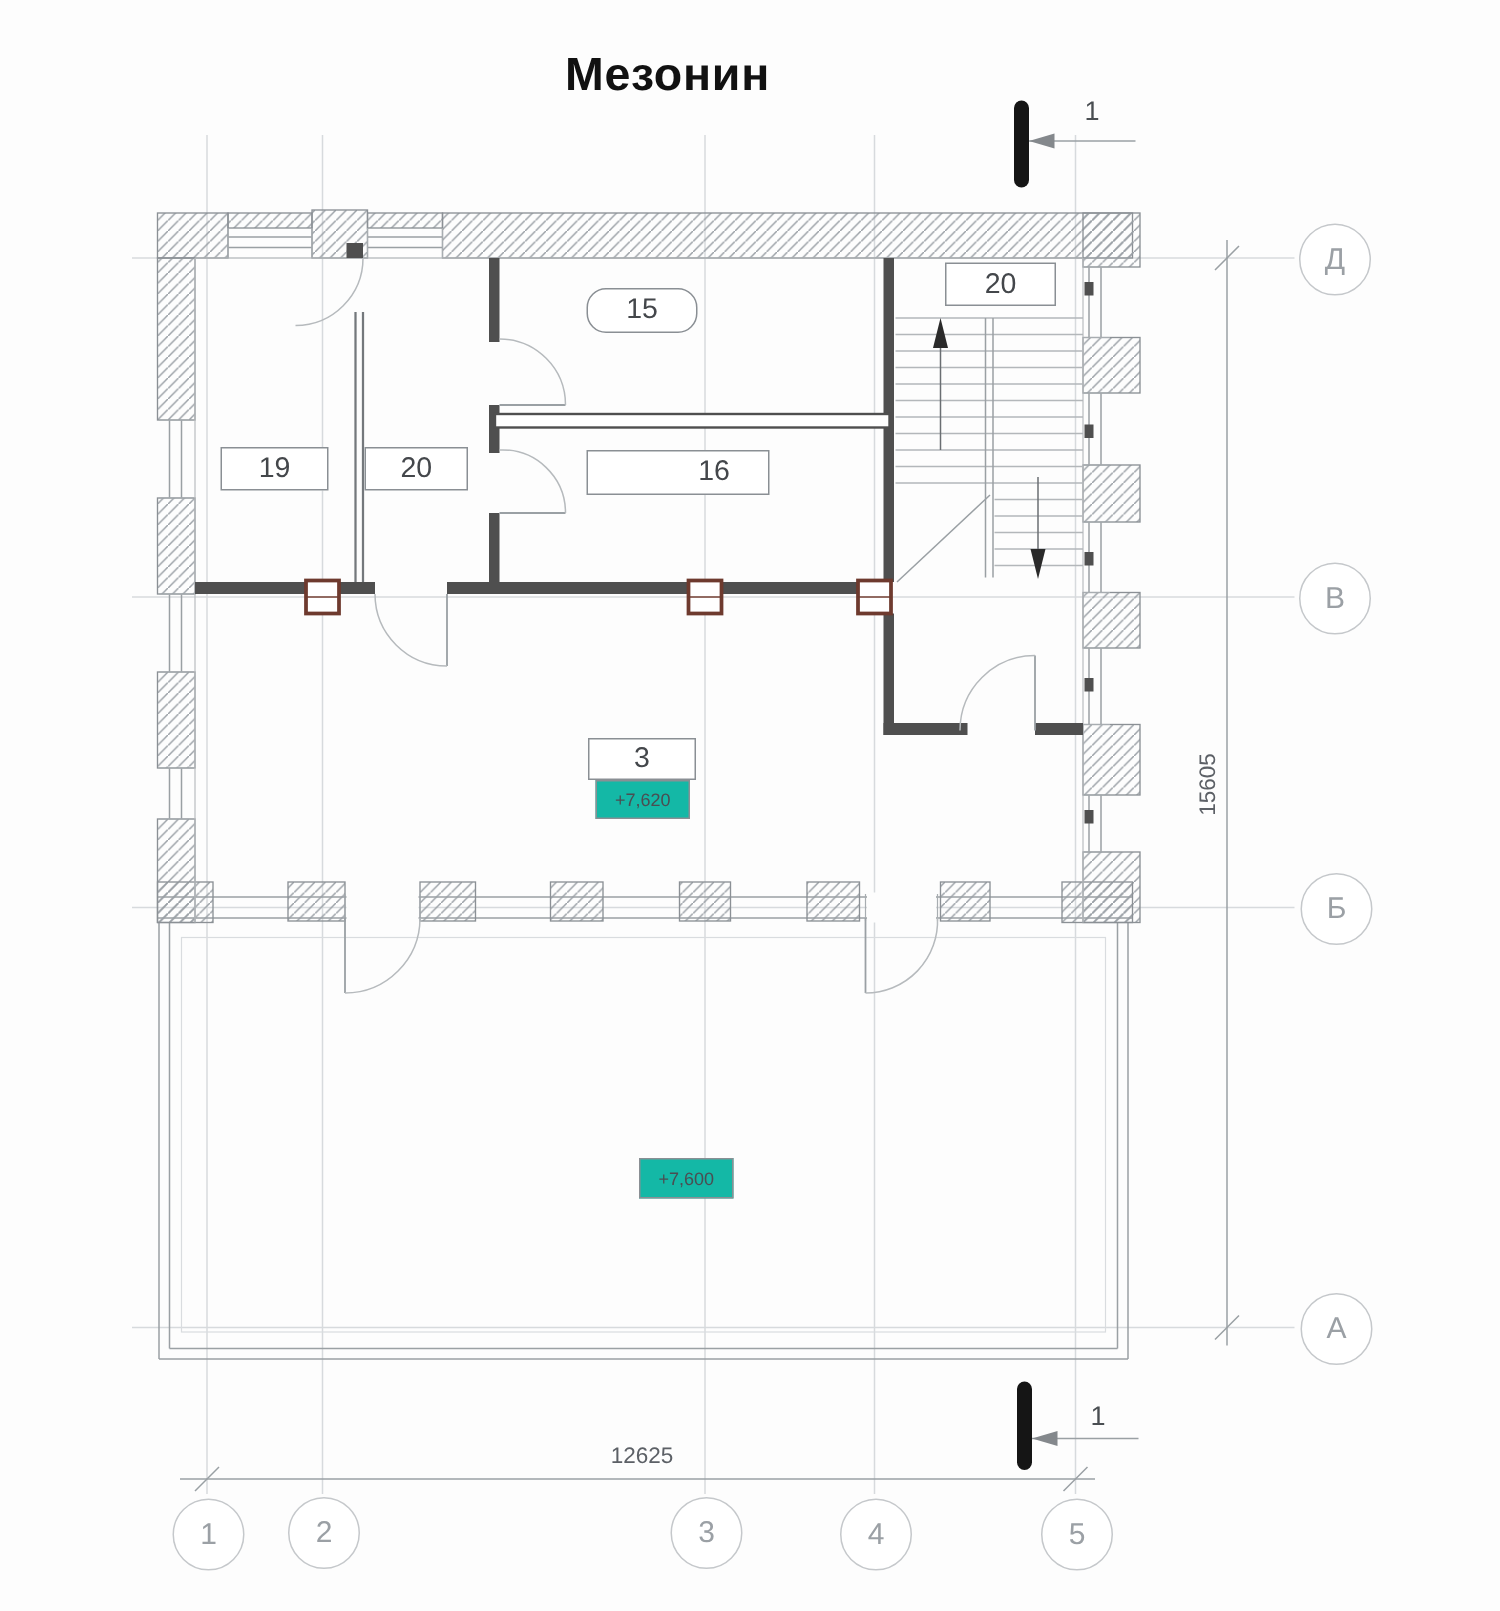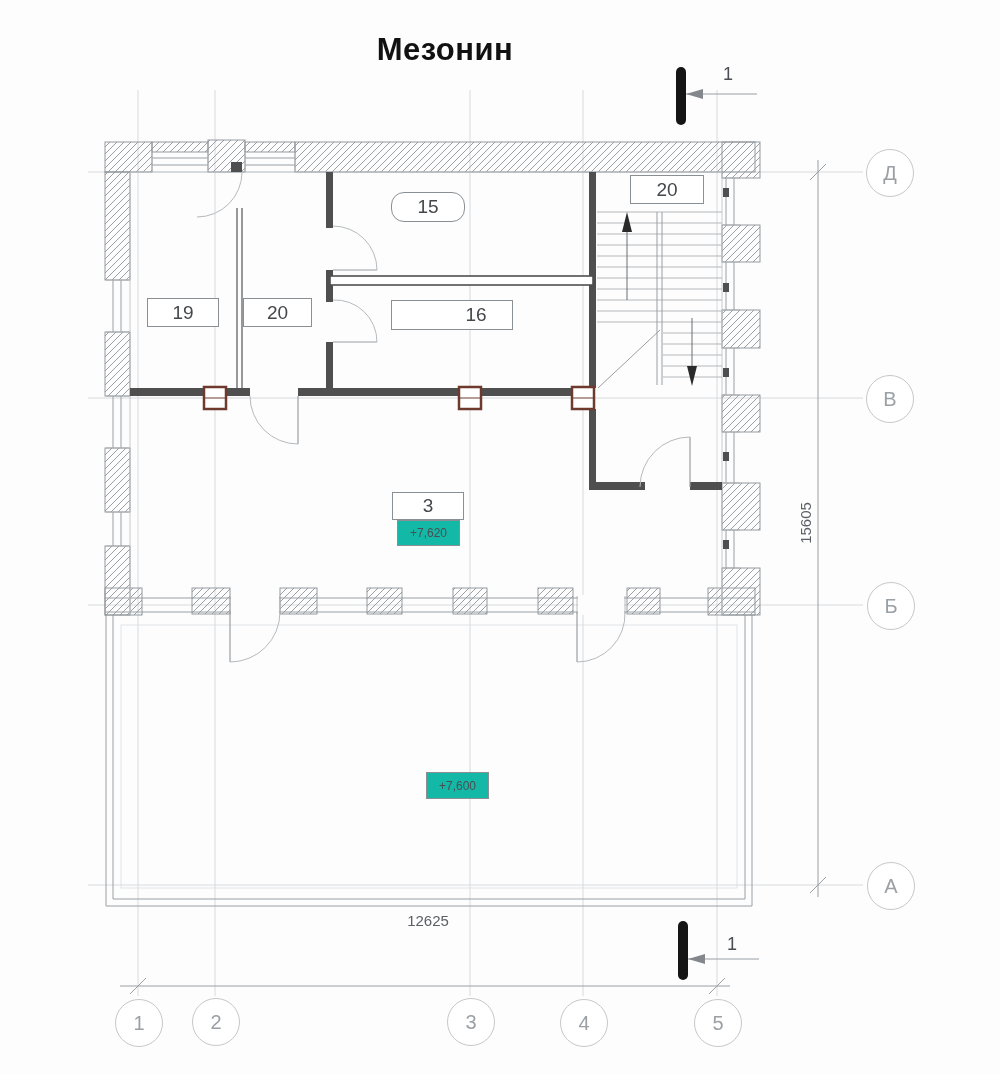--- a/index.html
+++ b/index.html
@@ -203,21 +203,21 @@
   <div class="roombox" style="left:391px;top:192px;width:72px;height:28px;border-radius:13px;">15</div>
   <div class="roombox" style="left:391px;top:300px;width:72px;height:28px;padding-left:48px;">16</div>
   <div class="roombox" style="left:392px;top:492px;width:70px;height:26px;">3</div>
   <div class="roombox" style="left:147px;top:298px;width:70px;height:27px;">19</div>
   <div class="roombox" style="left:243px;top:298px;width:67px;height:27px;">20</div>
   <div class="roombox" style="left:630px;top:175px;width:72px;height:27px;">20</div>
 
   <div class="elevbox" style="left:397px;top:520px;width:61px;height:24px;">+7,620</div>
   <div class="elevbox" style="left:397px;top:772px;width:61px;height:25px;margin-left:29px;">+7,600</div>
 
-  <div class="dimtext" style="left:390px;top:912px;width:76px;">12625</div>
+  <div class="dimtext" style="left:390px;top:962px;width:76px;">12625</div>
   <div class="dimtext rot" style="left:776px;top:514px;width:60px;height:18px;">15605</div>
 
   <div class="bubble" style="left:866px;top:149px;">Д</div>
   <div class="bubble" style="left:866px;top:375px;">В</div>
   <div class="bubble" style="left:867px;top:582px;">Б</div>
   <div class="bubble" style="left:867px;top:862px;">А</div>
 
   <div class="bubble" style="left:115px;top:999px;">1</div>
   <div class="bubble" style="left:192px;top:998px;">2</div>
   <div class="bubble" style="left:447px;top:998px;">3</div>

